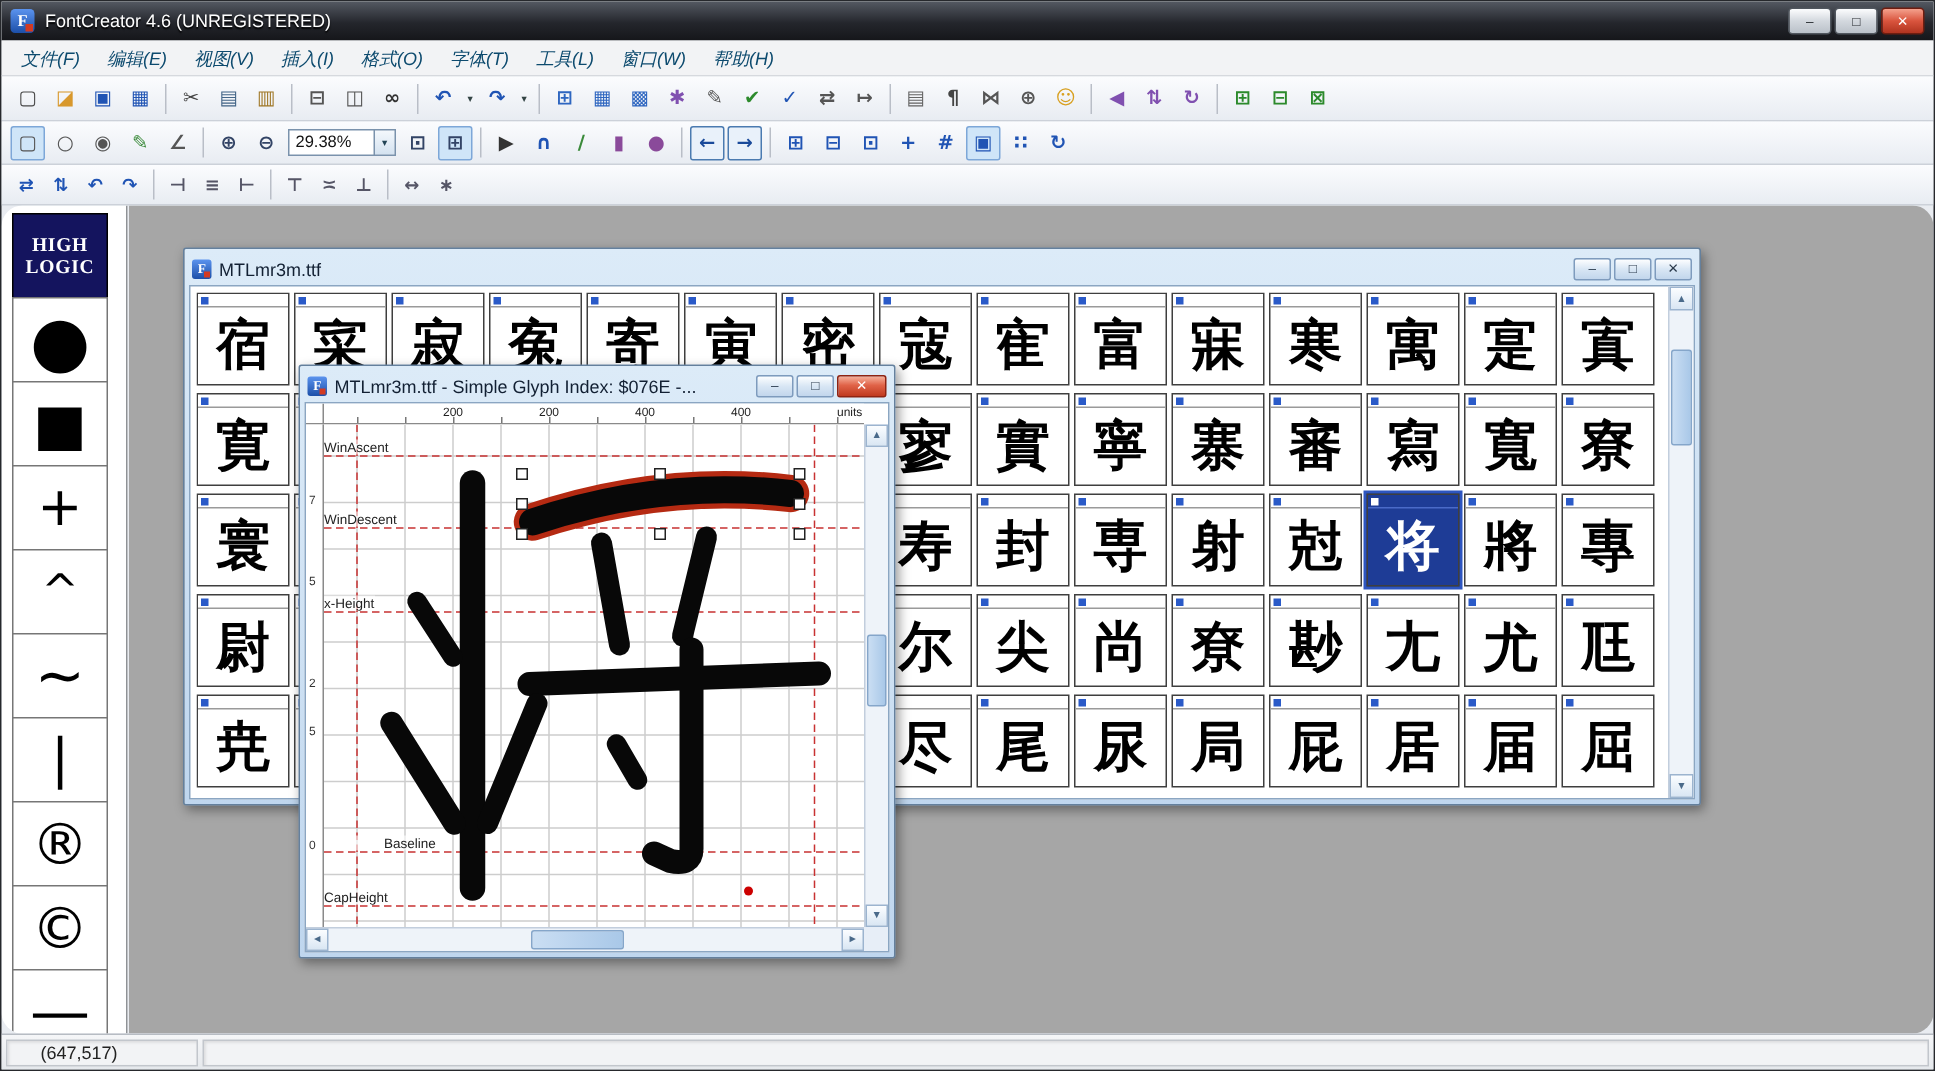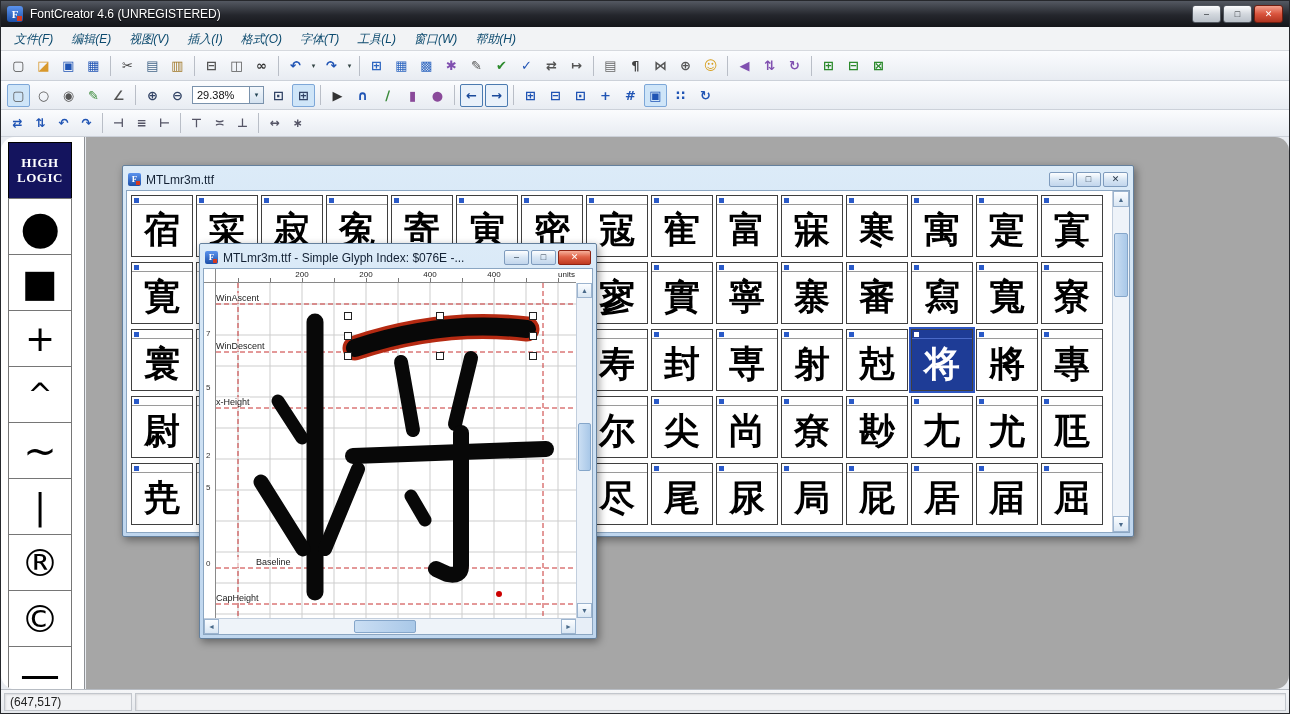--- a/index.html
+++ b/index.html
@@ -106,21 +106,21 @@
   #glyph-canvas{position:absolute;left:12px;top:14px;right:16px;bottom:16px;background:#fff;overflow:hidden;}
   .glabel{position:absolute;left:0;font-size:9px;color:#222;background:rgba(255,255,255,.6);line-height:10px;}
   .grid-line{stroke:var(--grid-gray,#cdcdcd);stroke-width:1;}
   .guide-line{stroke:var(--guide-red,#c83232);stroke-width:1;stroke-dasharray:5,3;}
   .corner-box{position:absolute;right:0;bottom:0;width:16px;height:16px;background:#e7eef7;}
 
   
   .statusbar{position:absolute;left:0;right:0;bottom:0;height:24px;display:flex;align-items:center;
     background:linear-gradient(#f5f6f8,#e5e8ec);border-top:1px solid #b7bcc3;padding:0 3px;}
   .spanel{height:18px;border:1px solid #c2c6cc;box-shadow:inset 1px 1px 2px rgba(0,0,0,.10);
-    background:#f2f3f5;display:flex;align-items:center;padding:0 5px;font-size:12px;color:#222;}
+    background:#f2f3f5;display:flex;align-items:center;padding:0 22px;font-size:12px;color:#222;}
 </style>
 </head>
 <body>
 
 <div id="app">
 
   <div class="titlebar">
     <div class="appicon">F</div>
     <div class="titletext">FontCreator 4.6 (UNREGISTERED)</div>
     <div class="wbtns">

